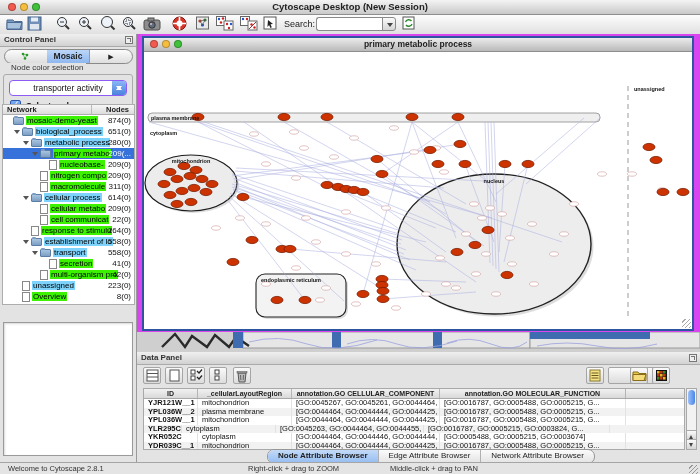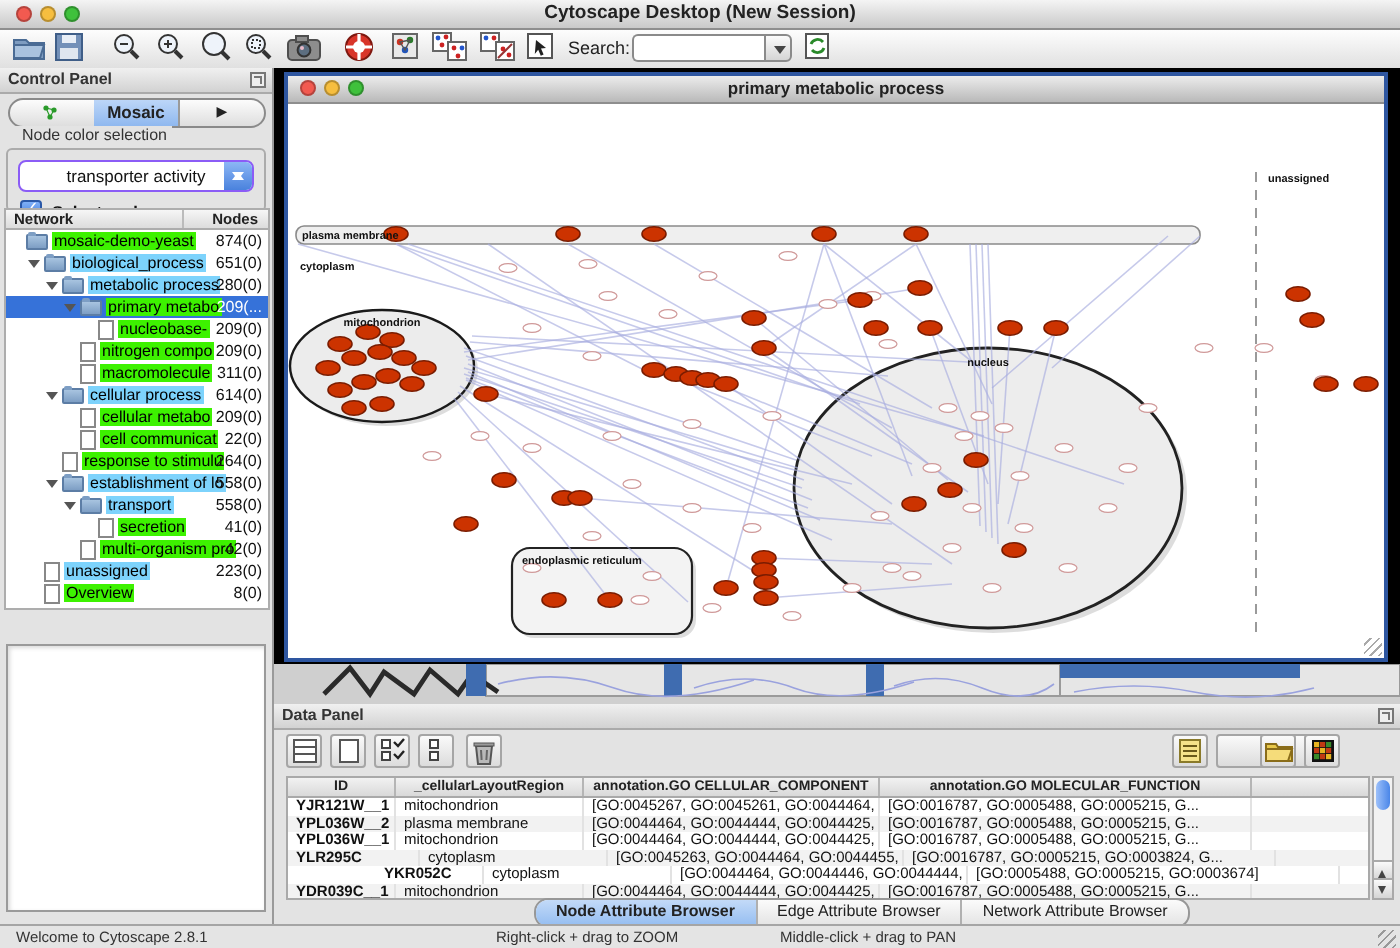--- a/index.html
+++ b/index.html
@@ -64,21 +64,21 @@
   .tree-ic.folder::before{content:"";position:absolute;left:0;top:-2px;width:4px;height:2px;background:#7d9ec4;border-radius:1px 1px 0 0;}
   .tree-ic.file{width:6px;height:8px;background:#fff;border:1px solid #888;}
   .chip{font-size:8px;color:#000;line-height:9px;padding:0 1px;flex:none;max-width:78px;overflow:hidden;}
   .chip.green{background:#3df200;}
   .chip.red{background:#7dd3fc;}
   .tree-count{position:absolute;right:3px;top:1px;font-size:8px;color:#111;padding-left:48px;}
   .tree-row.selected .tree-count{color:#fff;}
   #birdseye{left:3px;top:288px;width:130px;height:134px;background:#fff;border:1px solid #9a9a9a;
             box-shadow:inset 1px 1px 2px rgba(0,0,0,.15);box-sizing:border-box;}
   
-  #desktop{left:137px;top:34px;width:563px;height:318px;background:#000000;overflow:hidden;}
+  #desktop{left:137px;top:34px;width:563px;height:318px;background:#d946ef;overflow:hidden;}
   #iframe{position:absolute;left:5px;top:2px;width:552px;height:295px;border:2px solid #2e56a0;background:#fff;box-sizing:border-box;}
   #iframe-titlebar{position:absolute;left:0;top:0;width:100%;height:13px;background:linear-gradient(#ececec,#b9b9b9);
                    border-bottom:1px solid #8e8e8e;}
   #iframe-title{position:absolute;left:0;top:0;width:100%;text-align:center;font-size:8.5px;font-weight:bold;color:#222;line-height:13px;}
   #net-canvas{position:absolute;left:0;top:14px;width:548px;height:277px;background:#fff;}
   #frame-grip{position:absolute;right:1px;bottom:1px;width:9px;height:9px;
      background:repeating-linear-gradient(135deg,transparent 0 2px,#aaa 2px 3px);}
   
   #bg-frames{position:absolute;left:0;top:298px;width:563px;height:20px;}
   
@@ -674,27 +674,27 @@
           <div class="t-cell" style="width: 148px;">[GO:0044464, GO:0044444, GO:0044425, G...</div>
           <div class="t-cell" style="width: 186px;">[GO:0016787, GO:0005488, GO:0005215, G...</div>
         </div>
         <div class="t-row">
           <div class="t-cell id" style="width: 54px;">YPL036W__1</div>
           <div class="t-cell" style="width: 94px;">mitochondrion</div>
           <div class="t-cell" style="width: 148px;">[GO:0044464, GO:0044444, GO:0044425, G...</div>
           <div class="t-cell" style="width: 186px;">[GO:0016787, GO:0005488, GO:0005215, G...</div>
         </div>
         <div class="t-row odd">
-          <div class="t-cell id" style="width: 66px;">YLR295C</div>
+          <div class="t-cell id" style="width: 38px;">YLR295C</div>
           <div class="t-cell" style="width: 94px;">cytoplasm</div>
           <div class="t-cell" style="width: 148px;">[GO:0045263, GO:0044464, GO:0044455, G...</div>
           <div class="t-cell" style="width: 186px;">[GO:0016787, GO:0005215, GO:0003824, G...</div>
         </div>
         <div class="t-row">
-          <div class="t-cell id" style="width: 54px; margin-left: 44px;">YKR052C</div>
+          <div class="t-cell id" style="width: 54px;">YKR052C</div>
           <div class="t-cell" style="width: 94px;">cytoplasm</div>
           <div class="t-cell" style="width: 148px;">[GO:0044464, GO:0044446, GO:0044444, G...</div>
           <div class="t-cell" style="width: 186px;">[GO:0005488, GO:0005215, GO:0003674]</div>
         </div>
         <div class="t-row odd">
           <div class="t-cell id" style="width: 54px;">YDR039C__1</div>
           <div class="t-cell" style="width: 94px;">mitochondrion</div>
           <div class="t-cell" style="width: 148px;">[GO:0044464, GO:0044444, GO:0044425, G...</div>
           <div class="t-cell" style="width: 186px;">[GO:0016787, GO:0005488, GO:0005215, G...</div>
         </div>

